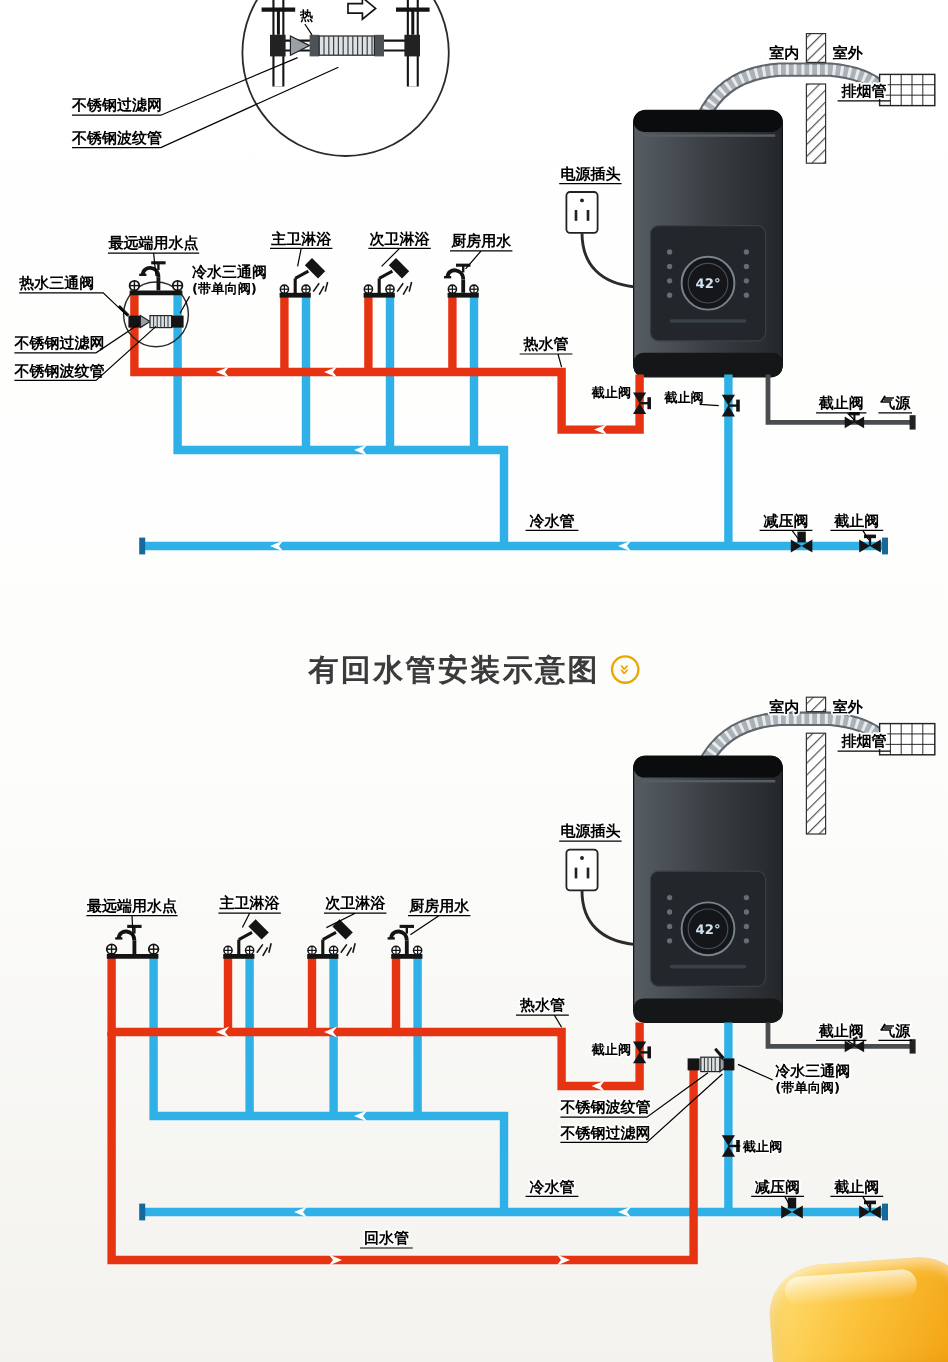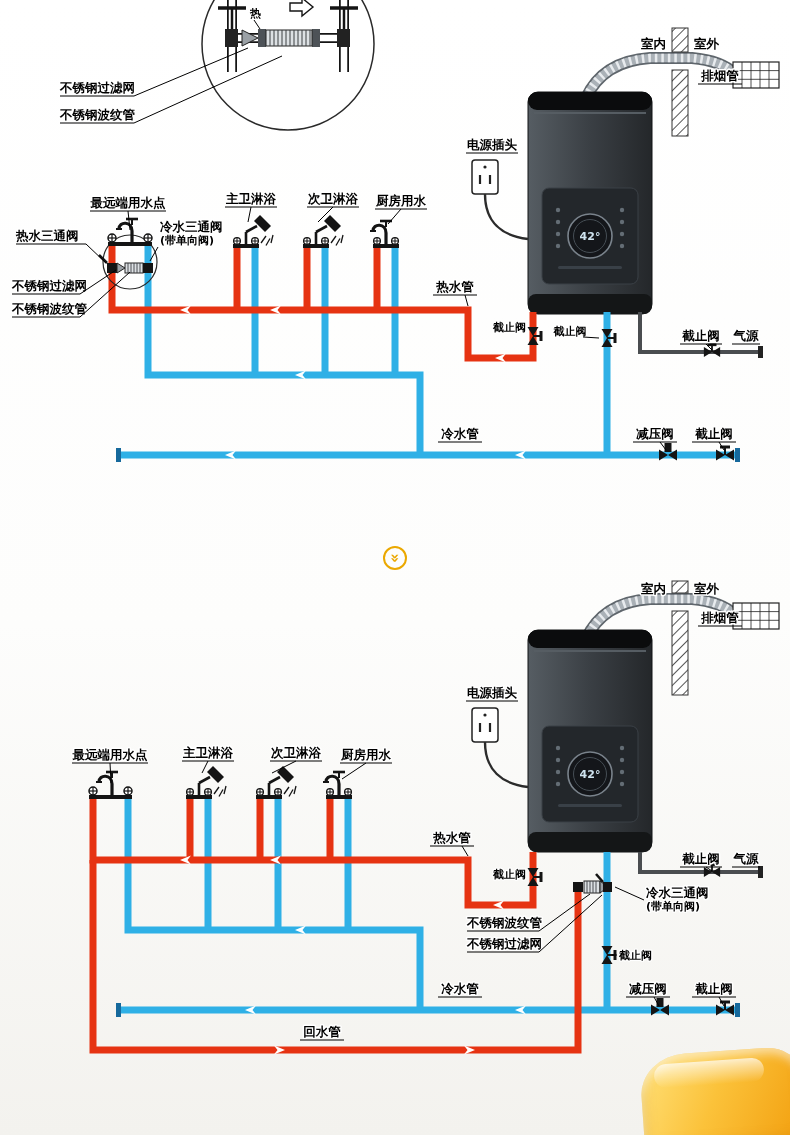--- a/index.html
+++ b/index.html
@@ -255,20 +255,21 @@
   <line class="ld" x1="732" y1="344" x2="760" y2="344"></line>
   <text class="lbl" x="460" y="438" text-anchor="middle">冷水管</text>
   <line class="ld" x1="438" y1="442" x2="482" y2="442"></line>
   <text class="lbl" x="655" y="438" text-anchor="middle">减压阀</text>
   <path class="ld" d="M633,442 H677 M660,442 L666,450"></path>
   <text class="lbl" x="714" y="438" text-anchor="middle">截止阀</text>
   <path class="ld" d="M692,442 H736 M719,442 L724,450"></path>
 </svg>
 
 <div class="title-row">
+  <span class="title-text">有回水管安装示意图</span>
   <span class="title-badge">»</span>
 </div>
 
 <svg id="d2" width="790" height="560" viewBox="0 0 790 560" style="top:575px">
 
   <g>
     <path d="M586,64 C598,38 620,26 650,24 L692,24 C714,26 727,32 735,40" fill="none" stroke="#5f666c" stroke-width="12"></path>
     <path d="M586,64 C598,38 620,26 650,24 L692,24 C714,26 727,32 735,40" fill="none" stroke="#aab1b7" stroke-width="8.5"></path>
     <path d="M586,64 C598,38 620,26 650,24 L692,24 C714,26 727,32 735,40" fill="none" stroke="#e8ebee" stroke-width="8.5" stroke-dasharray="2.5 4"></path>
   </g>

